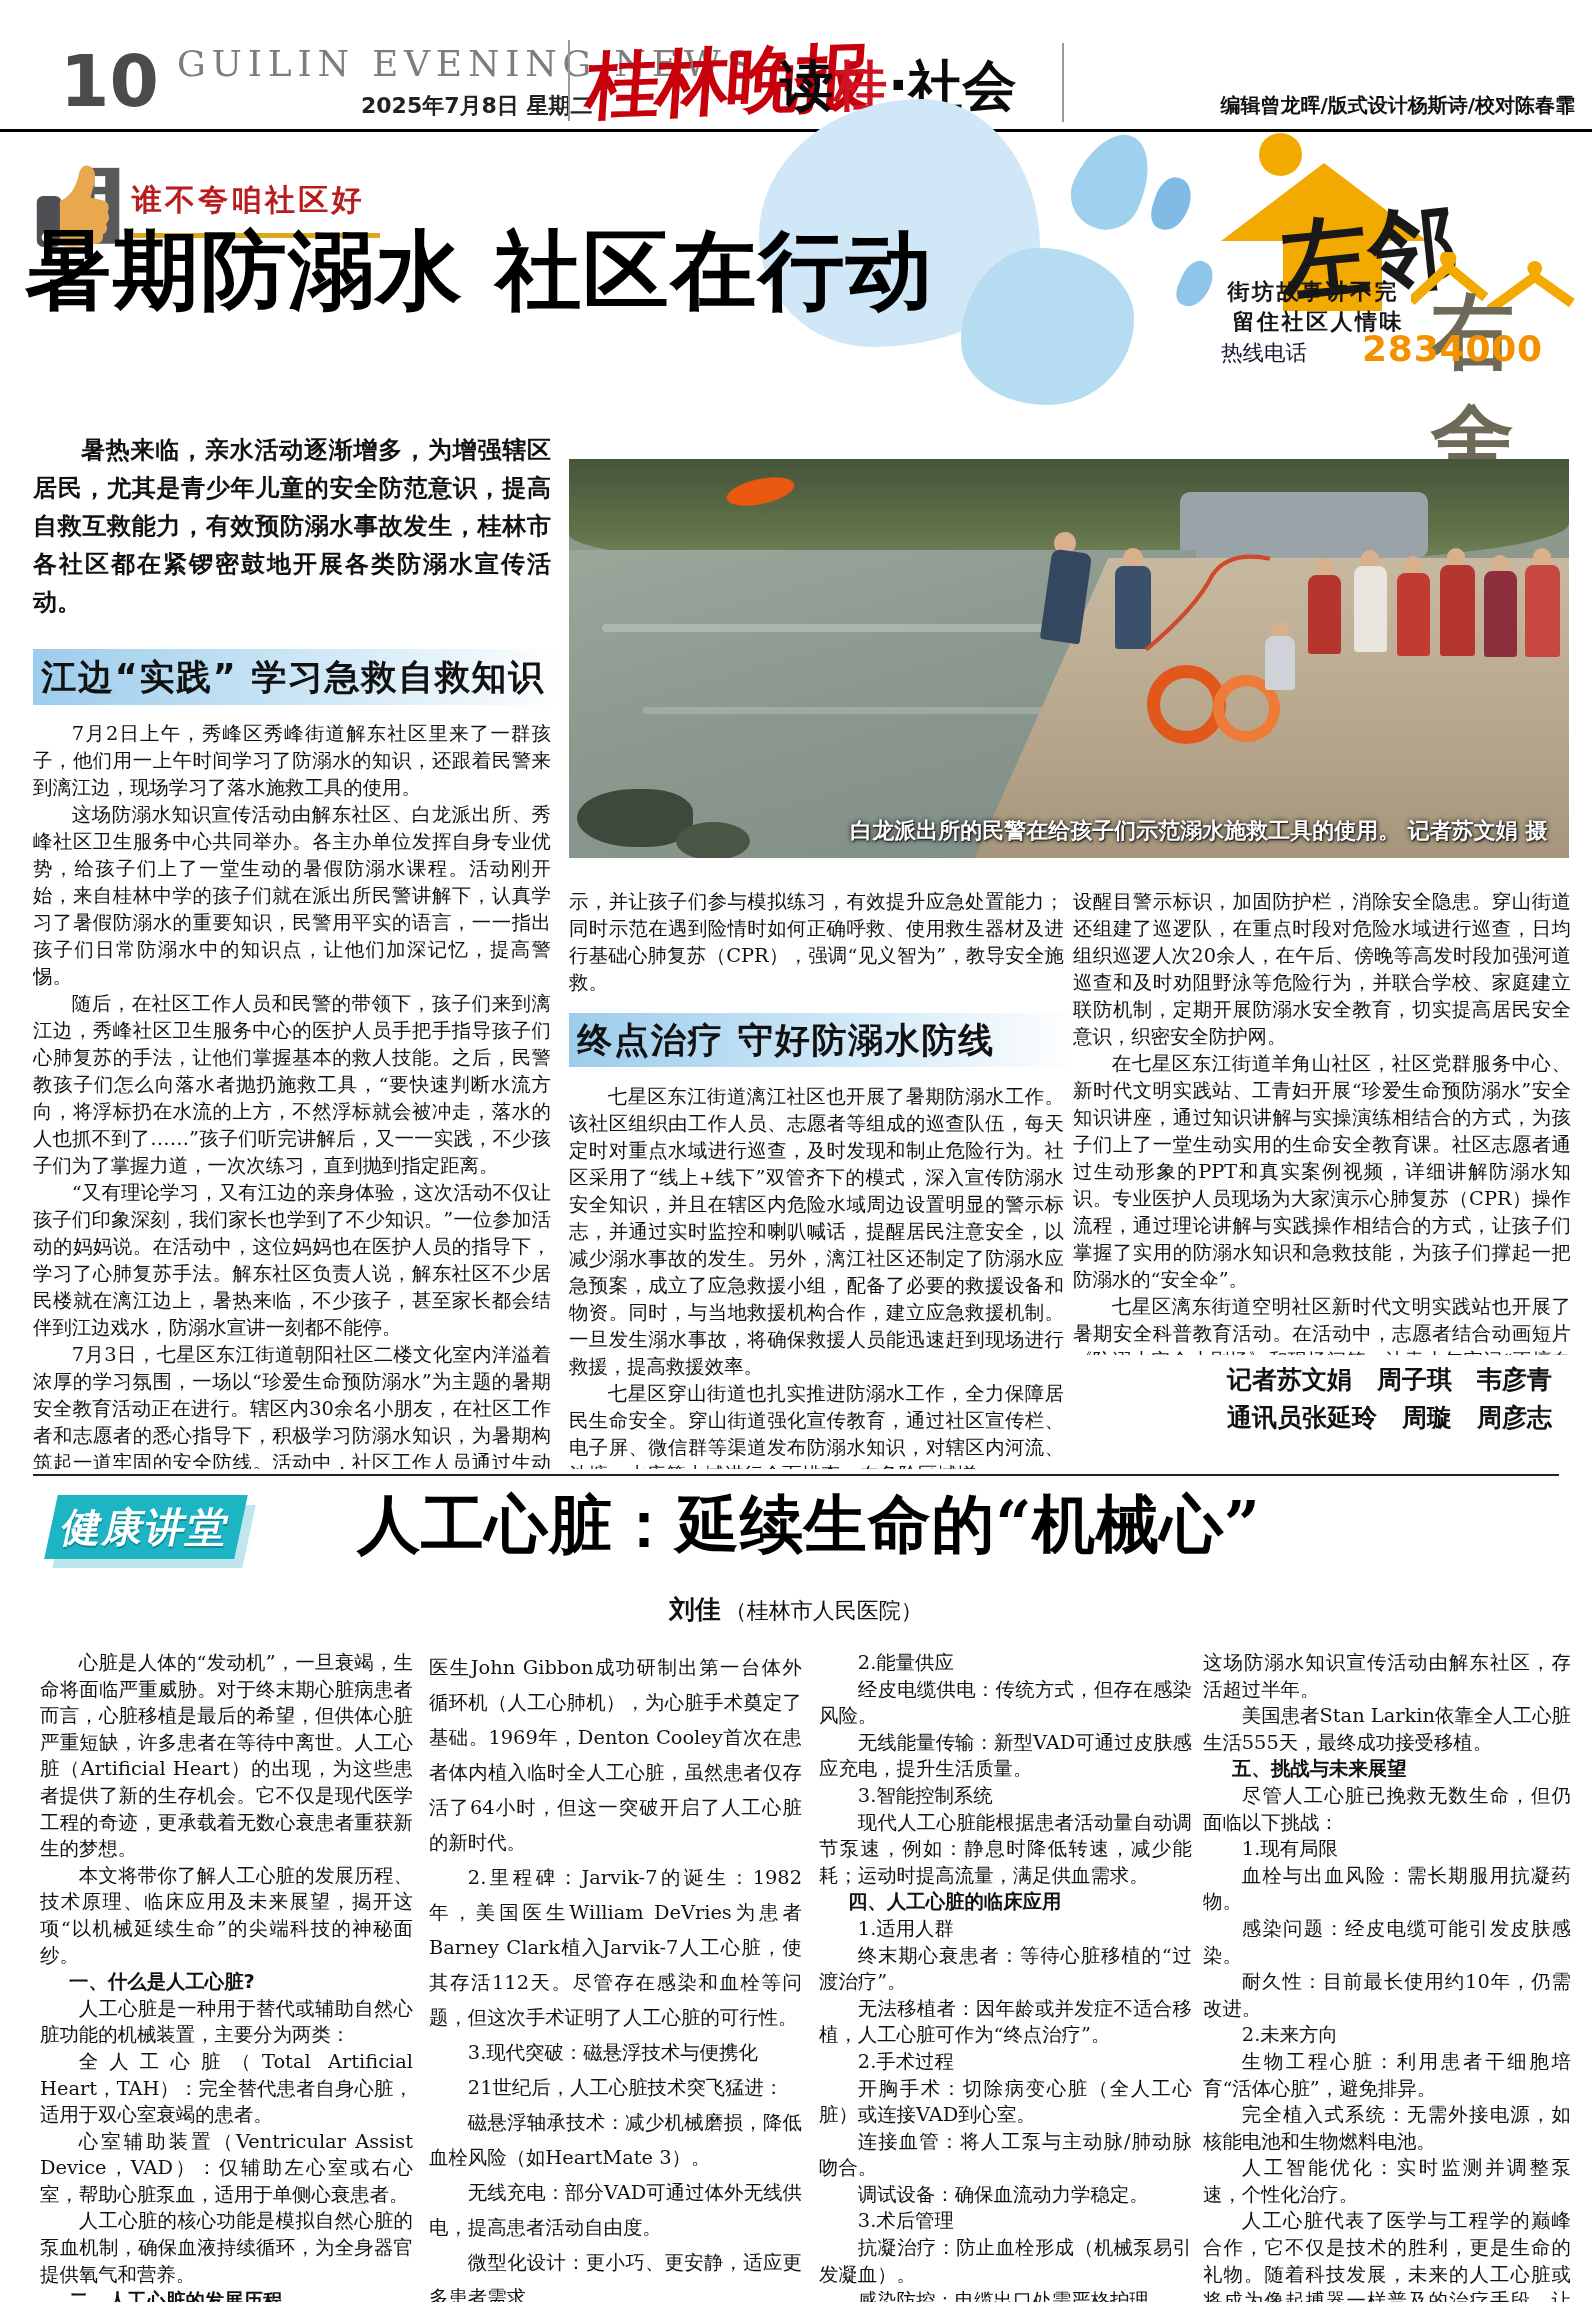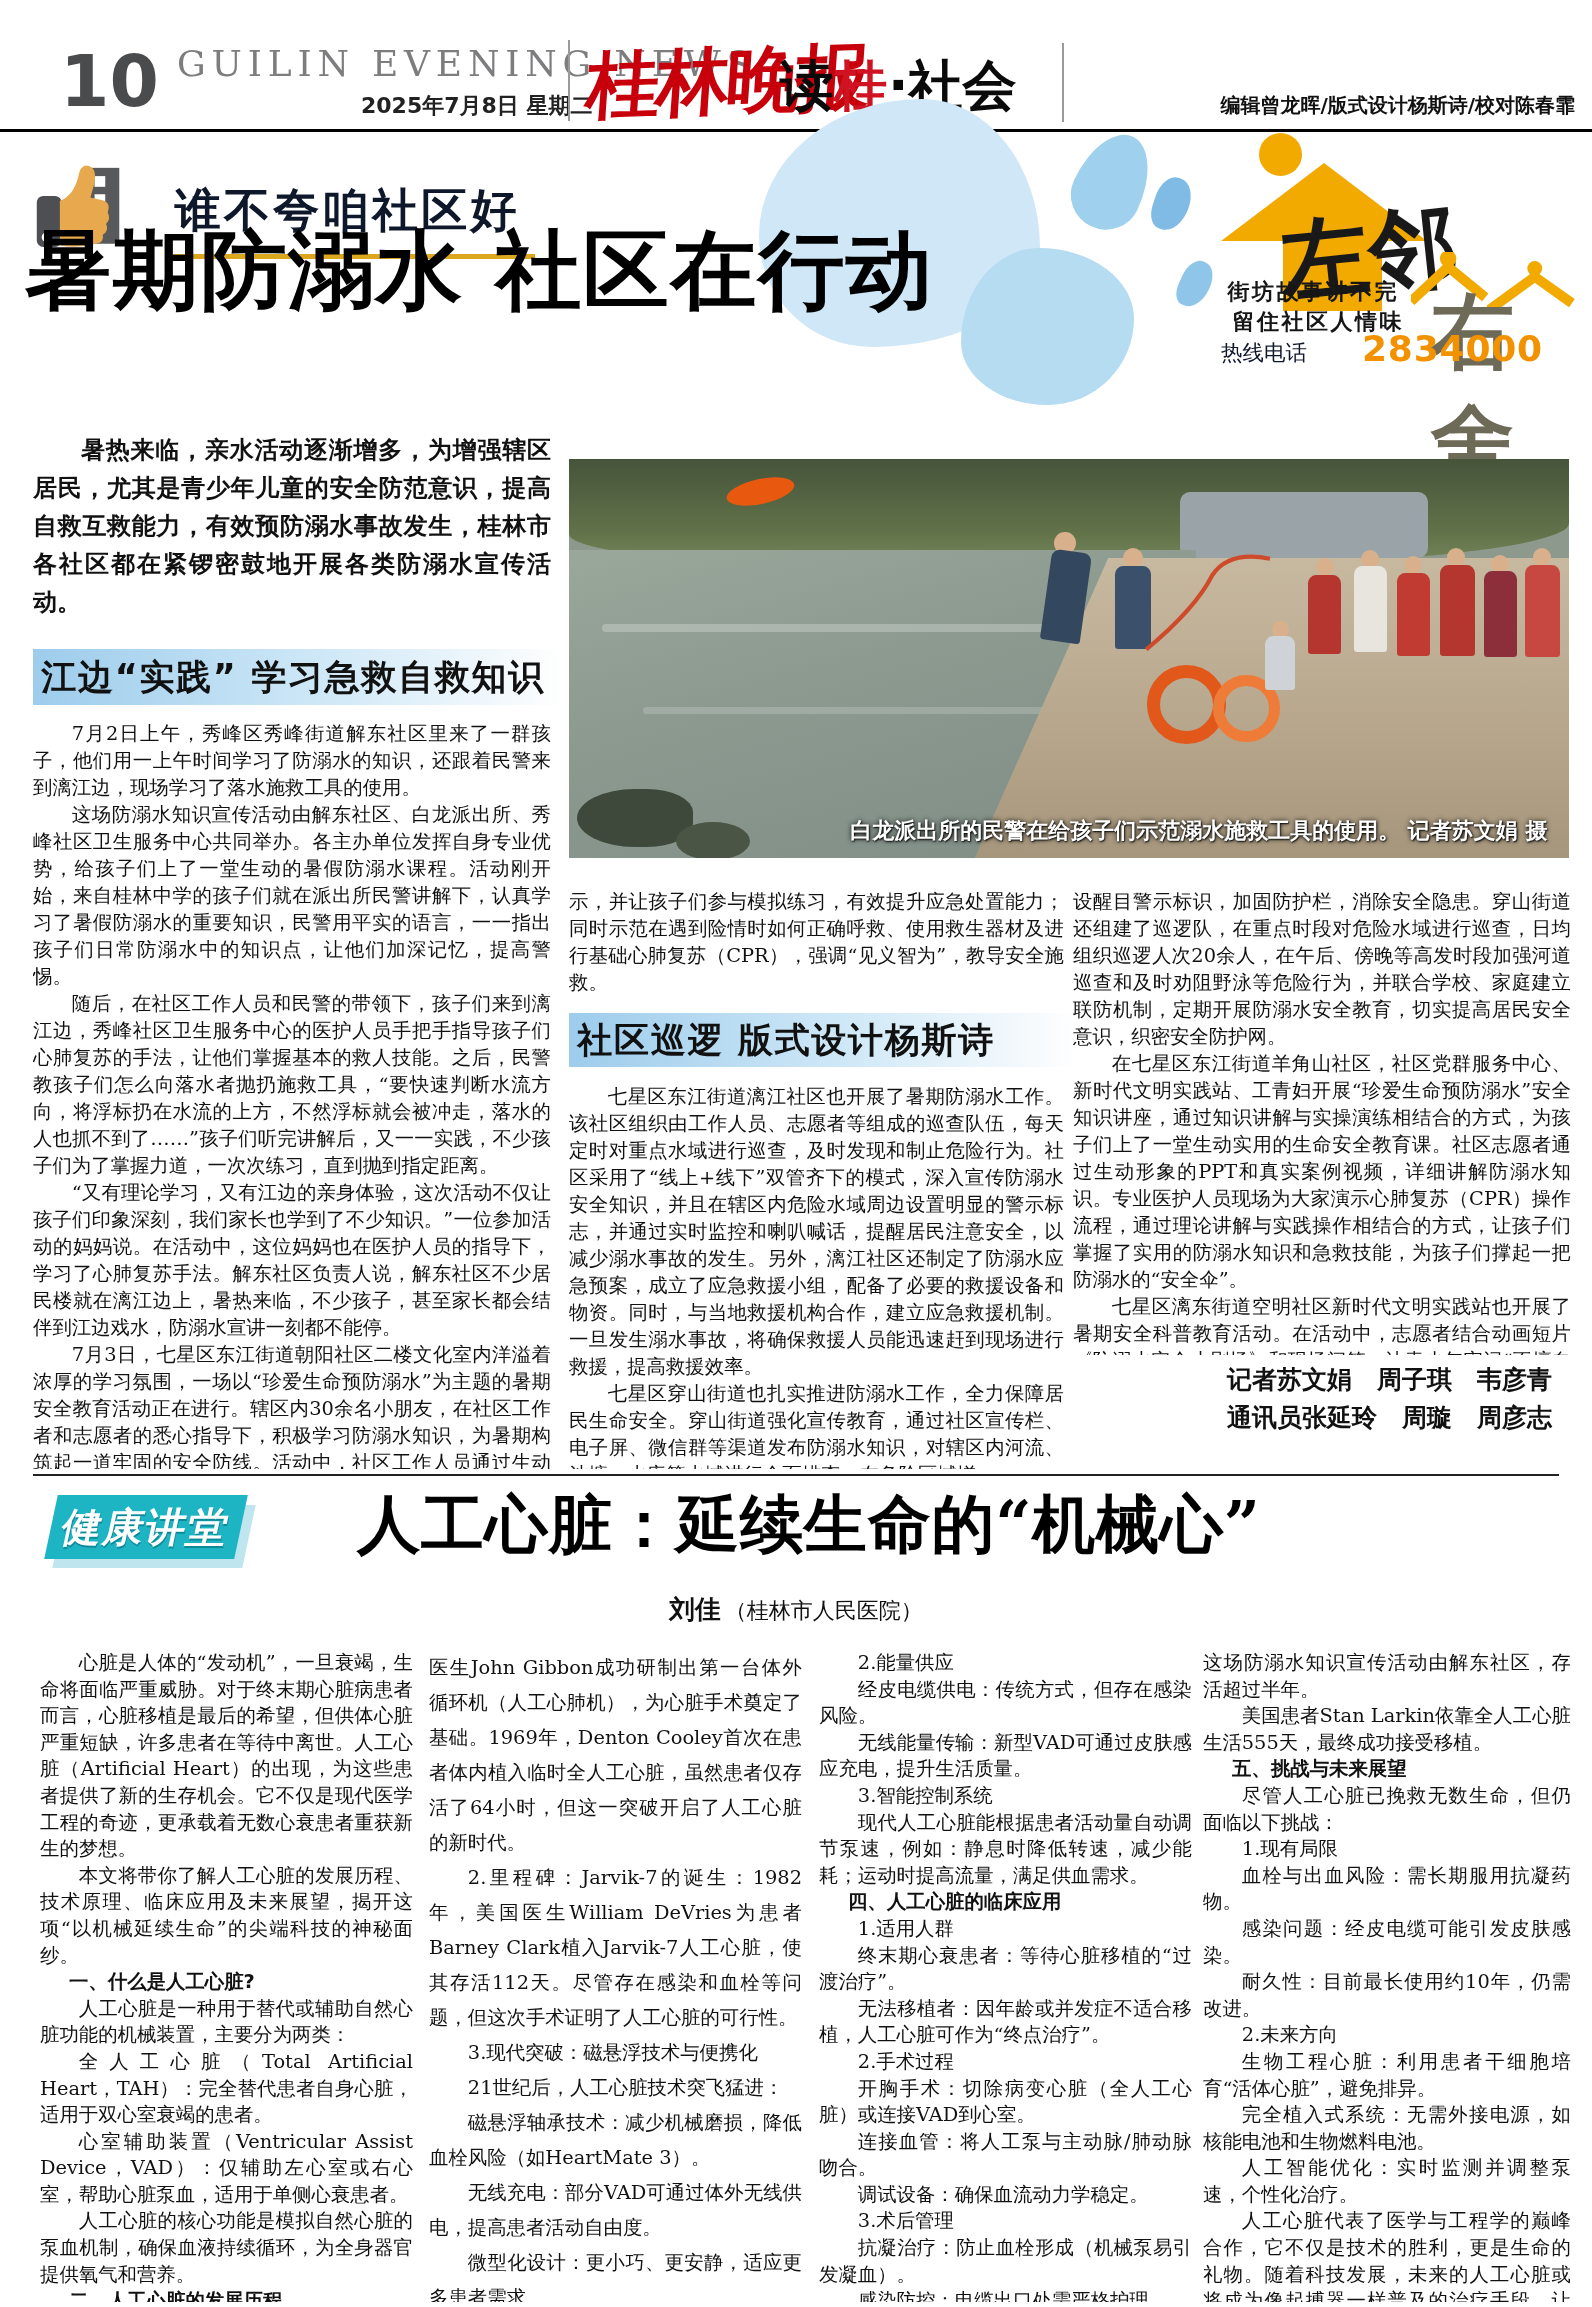--- a/index.html
+++ b/index.html
@@ -55,21 +55,21 @@
   <div class="abs" style="left:35px;top:153px;width:91px;height:99px;">
     <svg width="91" height="99" viewBox="0 0 110 120">
       <rect x="62" y="18" width="40" height="92" fill="#58595b"></rect>
       <rect x="72" y="28" width="13" height="13" fill="#ffffff"></rect>
       <rect x="72" y="50" width="13" height="13" fill="#ffffff"></rect>
       <rect x="2" y="52" width="30" height="62" rx="8" fill="#4e4f52"></rect>
       <circle cx="14" cy="102" r="6" fill="#ffffff"></circle>
       <path d="M30 112 L30 58 Q46 52 52 30 Q55 12 66 16 Q76 20 71 40 L67 54 L84 58 Q92 62 88 72 Q92 80 86 86 Q90 94 82 99 Q84 108 74 110 Q52 116 30 112 Z" fill="#e8a94e"></path>
     </svg>
   </div>
-  <div class="abs sans" style="left:130px;top:180px;font-size:46px;font-weight:900;color:#0f172a;letter-spacing:3.3px;border-bottom:5px solid #dca71c;padding:0 15px 11.6px 1.7px;margin-left:43px;">谁不夸咱社区好</div>
+  <div class="abs sans" style="left:130px;top:180px;font-size:30px;font-weight:900;color:#b91c1c;letter-spacing:3.3px;border-bottom:5px solid #dca71c;padding:0 15px 11.6px 1.7px;">谁不夸咱社区好</div>
 
   <div class="abs sans" style="left:25px;top:213px;width:1205px;font-size:86px;font-weight:900;color:#000;letter-spacing:1.7px;z-index:3;">暑期防溺水  社区在行动</div>
 
   <div class="abs" style="left:1221px;top:130px;width:363px;height:231px;">
     <div class="abs" style="left:38px;top:3.3px;width:43px;height:43px;border-radius:50%;background:#f2a900;"></div>
     <div class="abs" style="left:0px;top:33px;width:0;height:0;border-left:103px solid transparent;border-right:103px solid transparent;border-bottom:78px solid #f2a900;"></div>
     <div class="abs" style="left:62px;top:111px;width:99px;height:70px;background:#f2a900;"></div>
     <div class="abs sans" style="left:59px;top:64px;font-size:89px;font-weight:900;color:#191919;transform:rotate(-6deg);">左邻</div>
     <svg class="abs" style="left:190px;top:122px;" width="165" height="66" viewBox="0 0 200 80">
       <polyline points="0,60 45,18 90,55" fill="none" stroke="#f2a900" stroke-width="12"></polyline>
@@ -141,21 +141,21 @@
     <div class="abs sans" style="right:21.5px;bottom:11.6px;font-size:22px;font-weight:bold;color:#ffffff;text-shadow:0 0 5px rgba(0,0,0,0.9),0.8px 0.8px 1.7px rgba(0,0,0,0.9);">
       <span>白龙派出所的民警在给孩子们示范溺水施救工具的使用。</span>
       <span>记者苏文娟  摄</span>
     </div>
   </div>
 
   <div class="abs serif colblock" style="left:569px;top:888px;width:495px;height:112px;font-size:19.4px;line-height:27px;">
       <p class="para cont">示，并让孩子们参与模拟练习，有效提升应急处置能力；同时示范在遇到险情时如何正确呼救、使用救生器材及进行基础心肺复苏（CPR），强调“见义智为”，教导安全施救。</p>
     </div>
 
-  <div class="abs sechead" style="left:569px;top:1013px;width:495px;height:54px;font-size:35px;">社区巡逻 版式设计杨斯诗</div>
+  <div class="abs sechead" style="left:569px;top:1013px;width:495px;height:54px;font-size:35px;">终点治疗 守好防溺水防线</div>
 
   <div class="abs serif colblock" style="left:569px;top:1083px;width:495px;height:386px;font-size:19.4px;line-height:27px;">
       <p class="para">七星区东江街道漓江社区也开展了暑期防溺水工作。该社区组织由工作人员、志愿者等组成的巡查队伍，每天定时对重点水域进行巡查，及时发现和制止危险行为。社区采用了“线上+线下”双管齐下的模式，深入宣传防溺水安全知识，并且在辖区内危险水域周边设置明显的警示标志，并通过实时监控和喇叭喊话，提醒居民注意安全，以减少溺水事故的发生。另外，漓江社区还制定了防溺水应急预案，成立了应急救援小组，配备了必要的救援设备和物资。同时，与当地救援机构合作，建立应急救援机制。一旦发生溺水事故，将确保救援人员能迅速赶到现场进行救援，提高救援效率。</p>
       <p class="para">七星区穿山街道也扎实推进防溺水工作，全力保障居民生命安全。穿山街道强化宣传教育，通过社区宣传栏、电子屏、微信群等渠道发布防溺水知识，对辖区内河流、池塘、水库等水域进行全面排查，在危险区域增</p>
     </div>
 
   <div class="abs serif colblock" style="left:1073px;top:888px;width:498px;height:467px;font-size:19.4px;line-height:27px;">
       <p class="para cont">设醒目警示标识，加固防护栏，消除安全隐患。穿山街道还组建了巡逻队，在重点时段对危险水域进行巡查，日均组织巡逻人次20余人，在午后、傍晚等高发时段加强河道巡查和及时劝阻野泳等危险行为，并联合学校、家庭建立联防机制，定期开展防溺水安全教育，切实提高居民安全意识，织密安全防护网。</p>
       <p class="para">在七星区东江街道羊角山社区，社区党群服务中心、新时代文明实践站、工青妇开展“珍爱生命预防溺水”安全知识讲座，通过知识讲解与实操演练相结合的方式，为孩子们上了一堂生动实用的生命安全教育课。社区志愿者通过生动形象的PPT和真实案例视频，详细讲解防溺水知识。专业医护人员现场为大家演示心肺复苏（CPR）操作流程，通过理论讲解与实践操作相结合的方式，让孩子们掌握了实用的防溺水知识和急救技能，为孩子们撑起一把防溺水的“安全伞”。</p>
       <p class="para">七星区漓东街道空明社区新时代文明实践站也开展了暑期安全科普教育活动。在活动中，志愿者结合动画短片《防溺水安全小剧场》和现场问答，让青少年牢记“不擅自下水、遇溺不盲目施救”等知识，同时还为孩子们讲解了禁毒、防校园欺凌等知识。</p>

